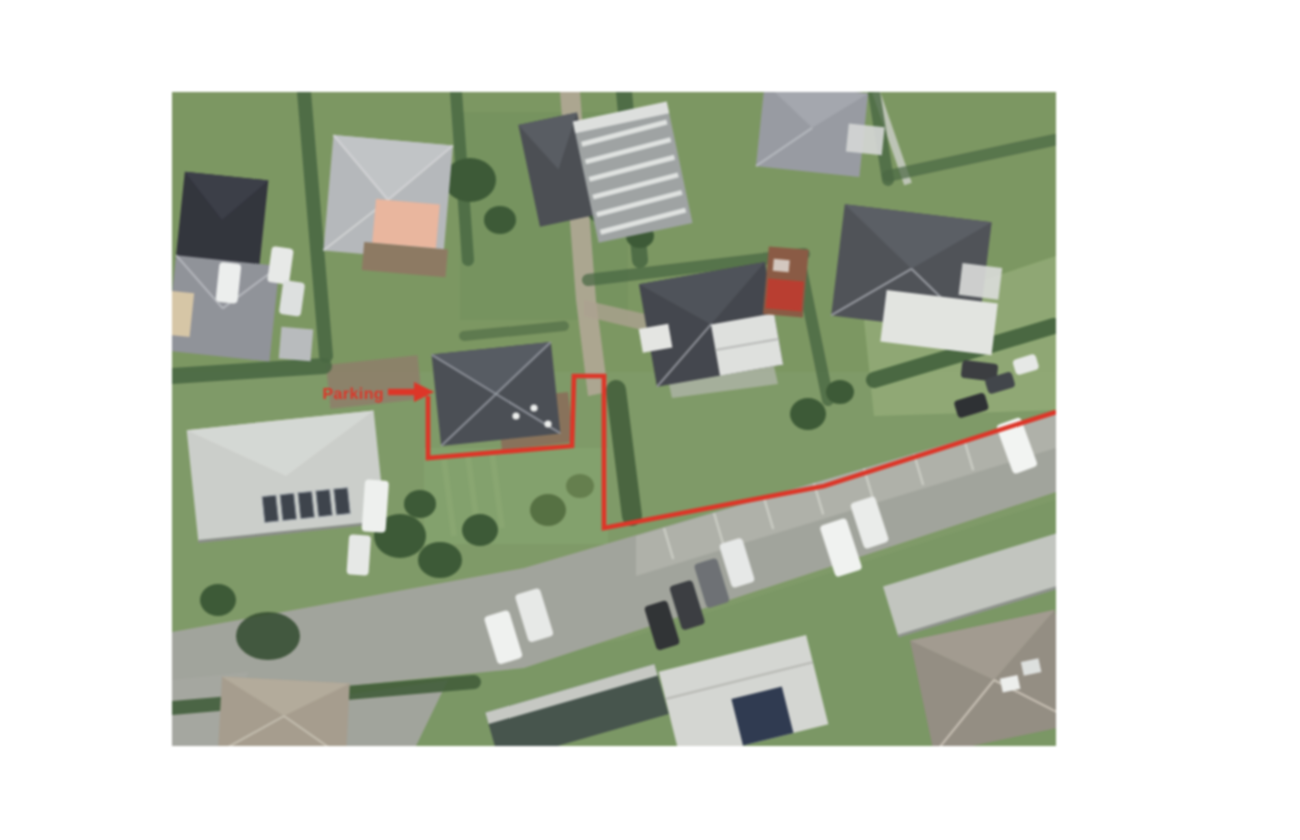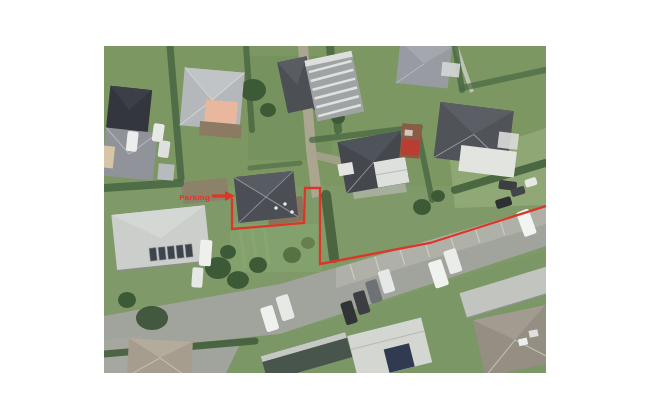--- a/index.html
+++ b/index.html
@@ -1,18 +1,18 @@
 <!DOCTYPE html>
 <html><head>
 <meta charset="utf-8">
 <style>
   html,body{margin:0;padding:0;background:#ffffff;}
   .stage{position:relative;width:650px;height:420px;background:#ffffff;overflow:hidden;
          font-family:"Liberation Sans",sans-serif;}
-  .photo{position:absolute;left:104px;top:46px;width:442px;height:327px;}
+  .photo{position:absolute;left:86px;top:46px;width:442px;height:327px;}
   .photo svg{display:block;filter:blur(.45px) saturate(.93) contrast(.98);}
 </style>
 </head>
 <body>
 
 <div class="stage">
   <div class="photo">
     <svg width="442" height="327" viewBox="104 46 442 327" xmlns="http://www.w3.org/2000/svg">
 
       <g>

